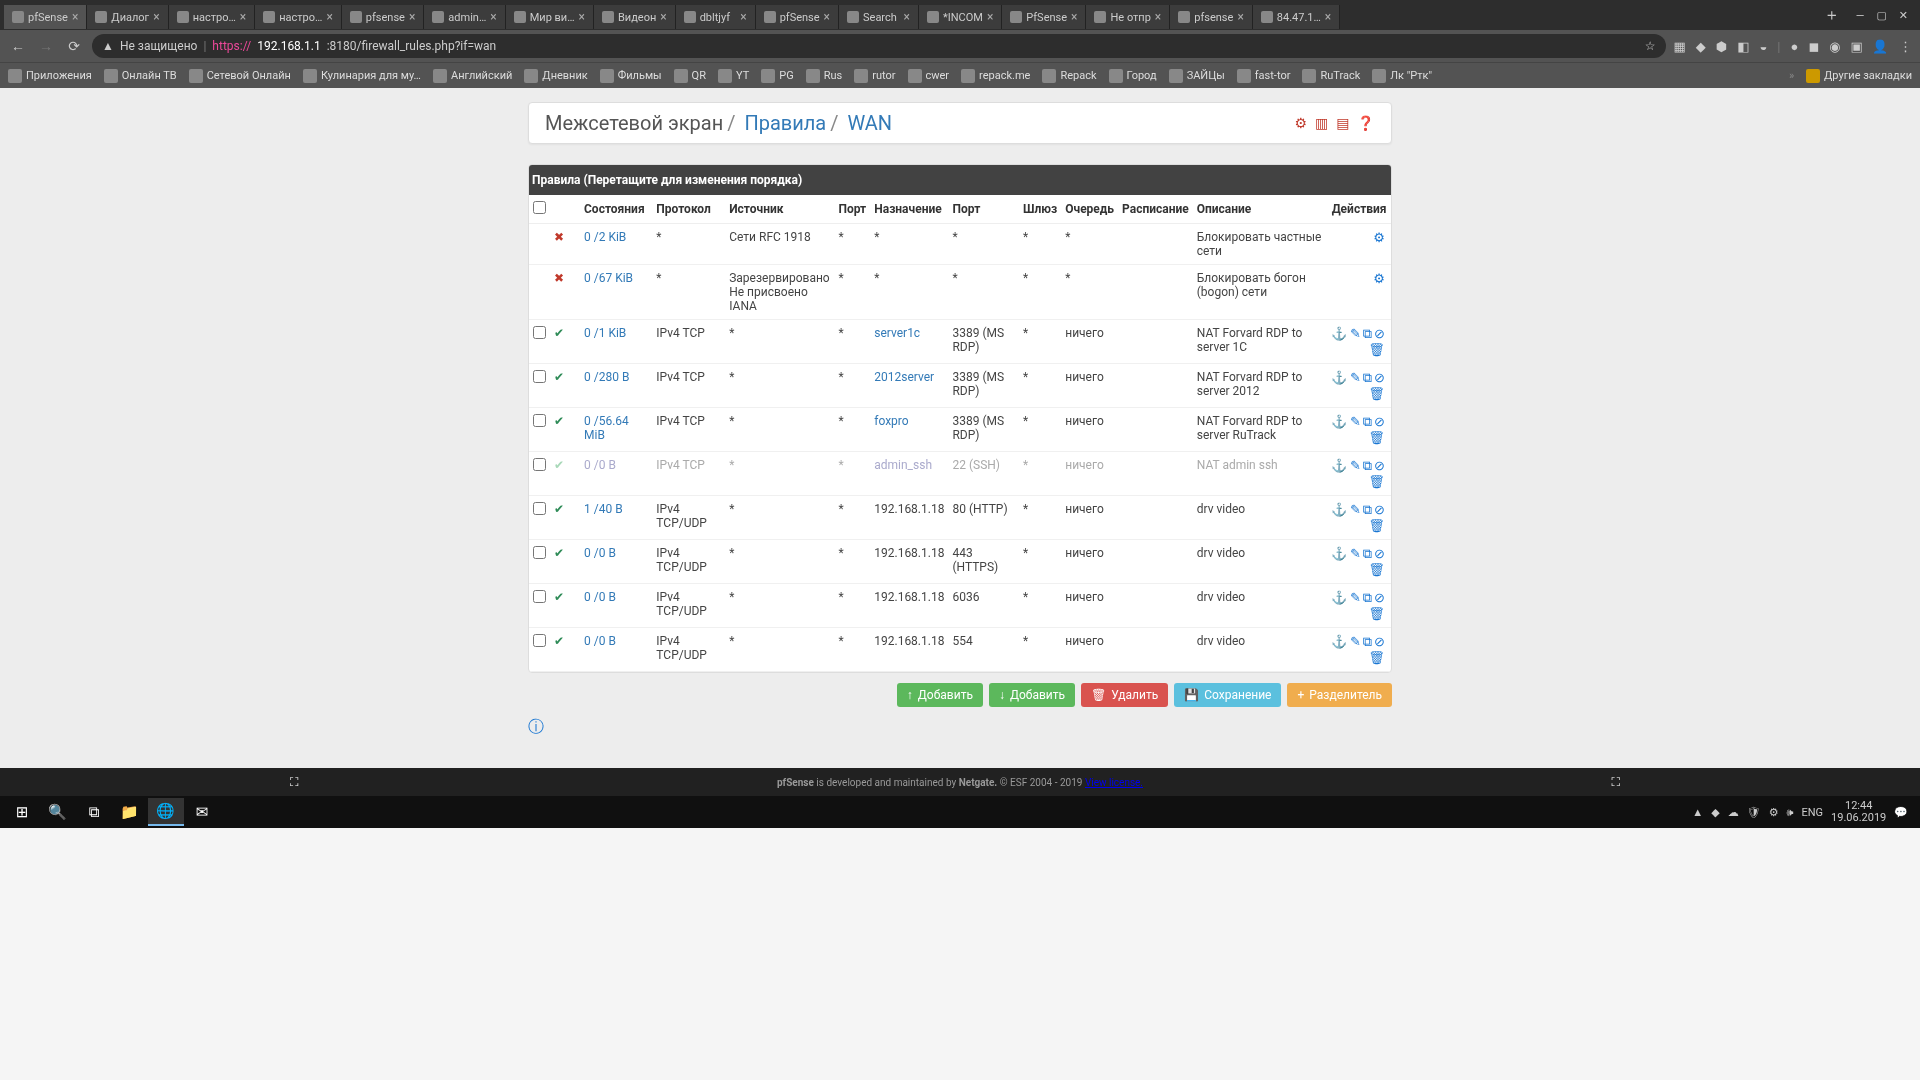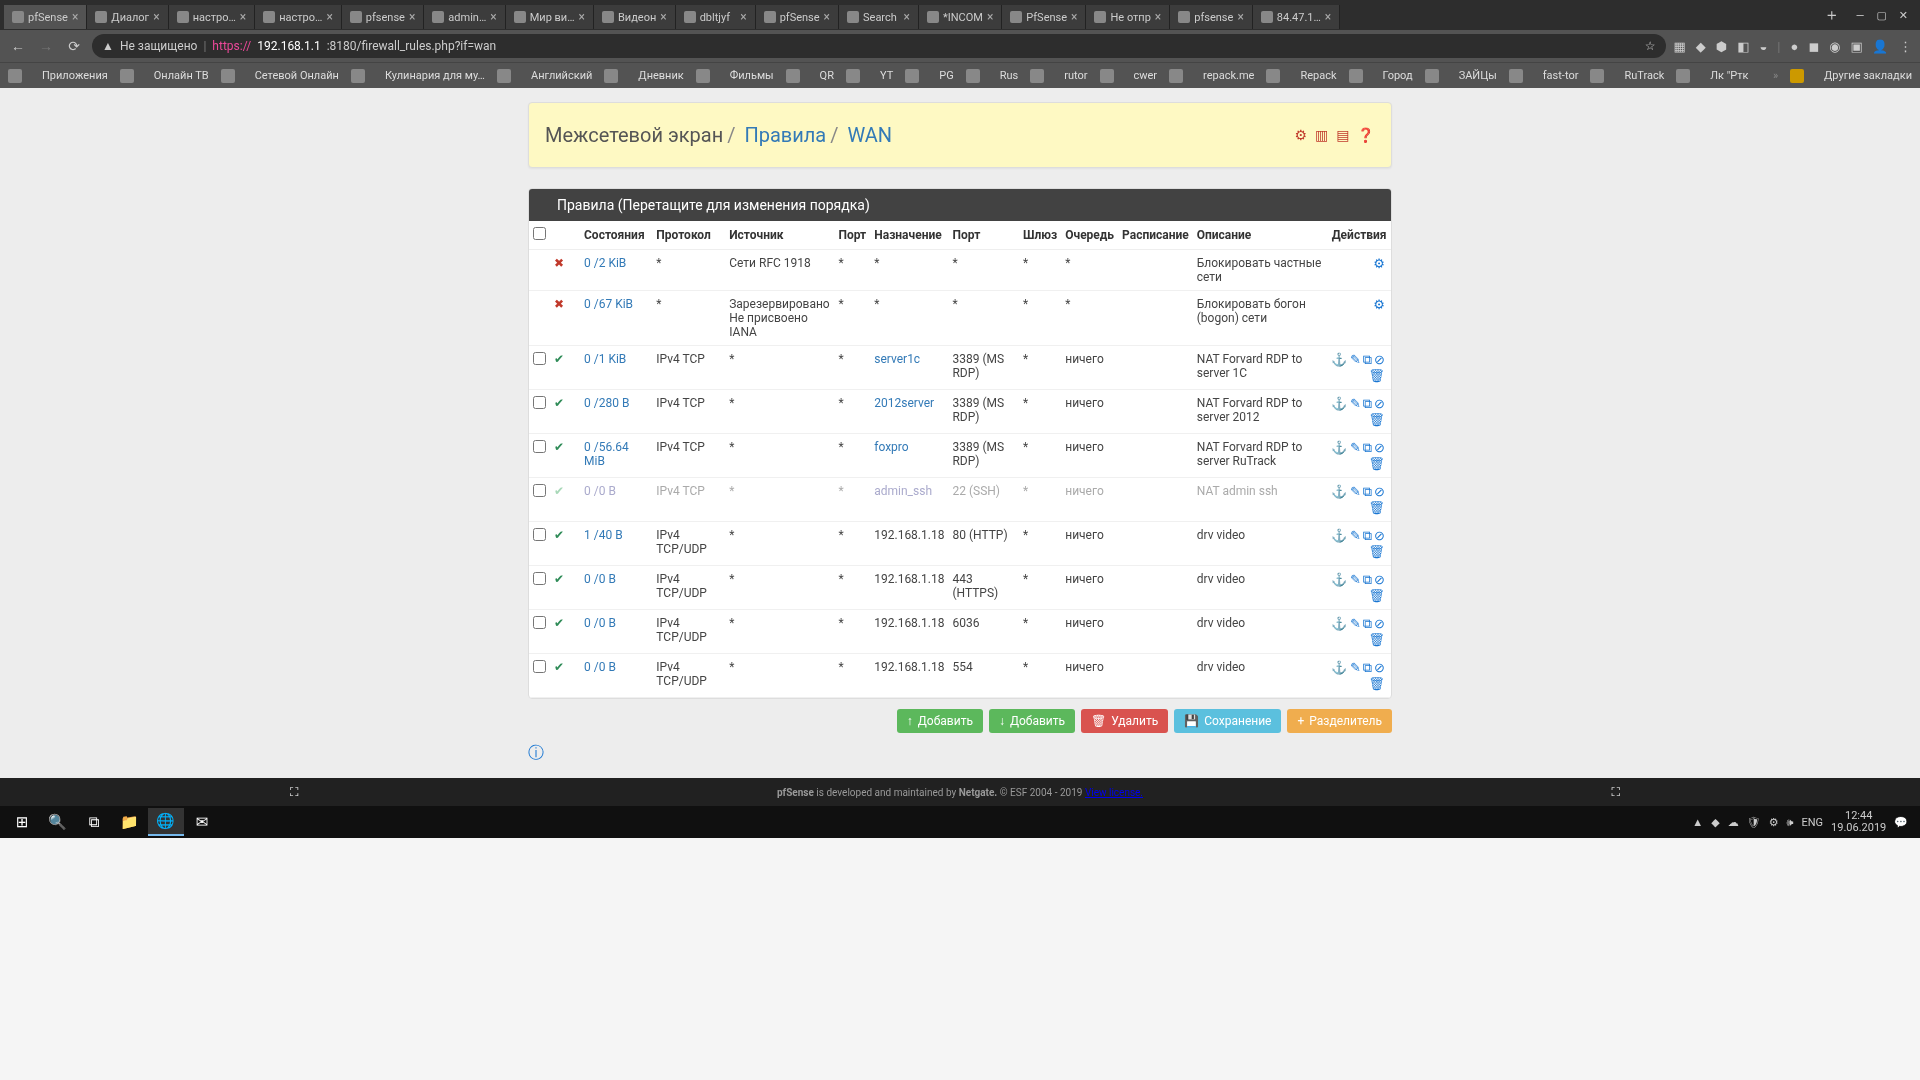--- a/index.html
+++ b/index.html
@@ -11,36 +11,36 @@
 .tab .close{margin-left:auto;font-size:12px;color:#aaa}
 .tab .favicon{width:12px;height:12px;background:#888;border-radius:2px;flex-shrink:0}
 .newtab{color:#ccc;font-size:16px;padding:0 8px}
 .win-controls{display:flex;gap:12px;color:#ccc;padding:0 8px;font-size:11px}
 .addr-bar{background:#535353;height:32px;display:flex;align-items:center;padding:0 8px;gap:8px}
 .nav-ico{color:#ccc;font-size:14px;width:20px;text-align:center}
 .nav-ico.disabled{color:#777}
 .addr-field{flex:1;background:#2d2d2d;color:#ccc;border-radius:14px;height:24px;display:flex;align-items:center;padding:0 10px;font-size:12px;gap:6px}
 .addr-icons{display:flex;gap:10px;color:#ccc;font-size:13px}
 .bookmarks{background:#535353;height:26px;display:flex;align-items:center;padding:0 8px;gap:12px;font-size:11px;color:#ddd;border-top:1px solid #444}
-.bm{display:flex;align-items:center;gap:20px;white-space:nowrap}
+.bm{display:flex;align-items:center;gap:4px;white-space:nowrap}
 .bm .ico{width:14px;height:14px;background:#888;border-radius:2px}
 .bm-spacer{flex:1}
 .page{background:#ededed;min-height:680px;display:flex;justify-content:center;padding:14px 0}
 .panel{width:864px}
-.crumb-panel{background:#fef9c3;border:1px solid #ddd;border-radius:4px;padding:20px 16px;display:flex;align-items:center;box-shadow:0 1px 2px rgba(0,0,0,.05)}
+.crumb-panel{background:#ffffff;border:1px solid #ddd;border-radius:4px;padding:8px 16px;display:flex;align-items:center;box-shadow:0 1px 2px rgba(0,0,0,.05)}
 .crumb{font-size:20px;color:#555}
 .crumb a{color:#337ab7;text-decoration:none}
 .crumb .sep{color:#888;margin:0 4px}
 .crumb .here{color:#555}
 .panel-icons{margin-left:auto;display:flex;gap:8px;color:#c0392b;font-size:14px}
 .tabs-nav{display:flex;border-bottom:1px solid #ddd;margin-top:14px;gap:22px;padding:0 14px}
 .tabs-nav .t{padding:10px 4px;color:#337ab7;font-size:13px;cursor:pointer}
 .tabs-nav .t.active{color:#c0392b;border-bottom:3px solid #c0392b;font-weight:500}
 .rule-panel{margin-top:20px;border:1px solid #ddd;border-radius:4px;overflow:hidden;background:#fff}
-.rule-head{background:#424242;color:#fff;padding:8px 28px;font-size:14px;font-weight:400}
+.rule-head{background:#424242;color:#fff;padding:8px 3px;font-size:12px;font-weight:700}
 table.rules{width:100%;border-collapse:collapse;font-size:12px}
 table.rules th{text-align:left;padding:6px 4px;font-weight:700;font-size:12px;color:#333;border-bottom:1px solid #eee}
 table.rules td{padding:6px 4px;vertical-align:top;border-bottom:1px solid #f0f0f0;color:#444}
 table.rules tr.disabled td{color:#aaa}
 table.rules tr.disabled a{color:#aac}
 .chk{width:14px}
 .state-ico{font-size:12px}
 .state-ico.pass{color:#2e8b57}
 .state-ico.block{color:#c0392b}
 .disabled .state-ico.pass{color:#a8d8b8}

